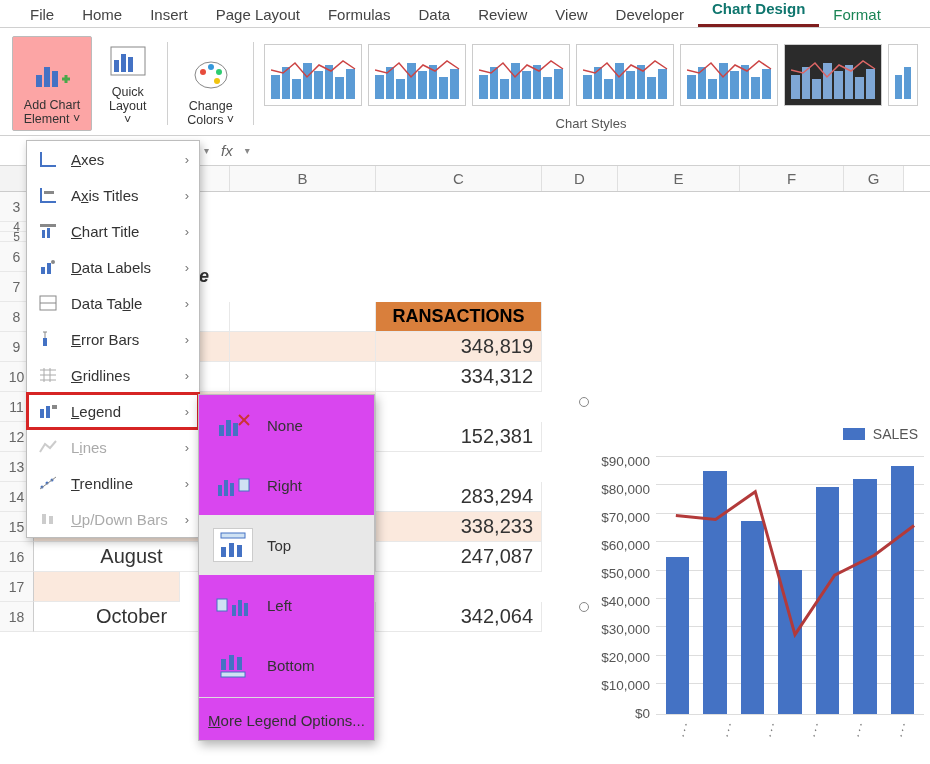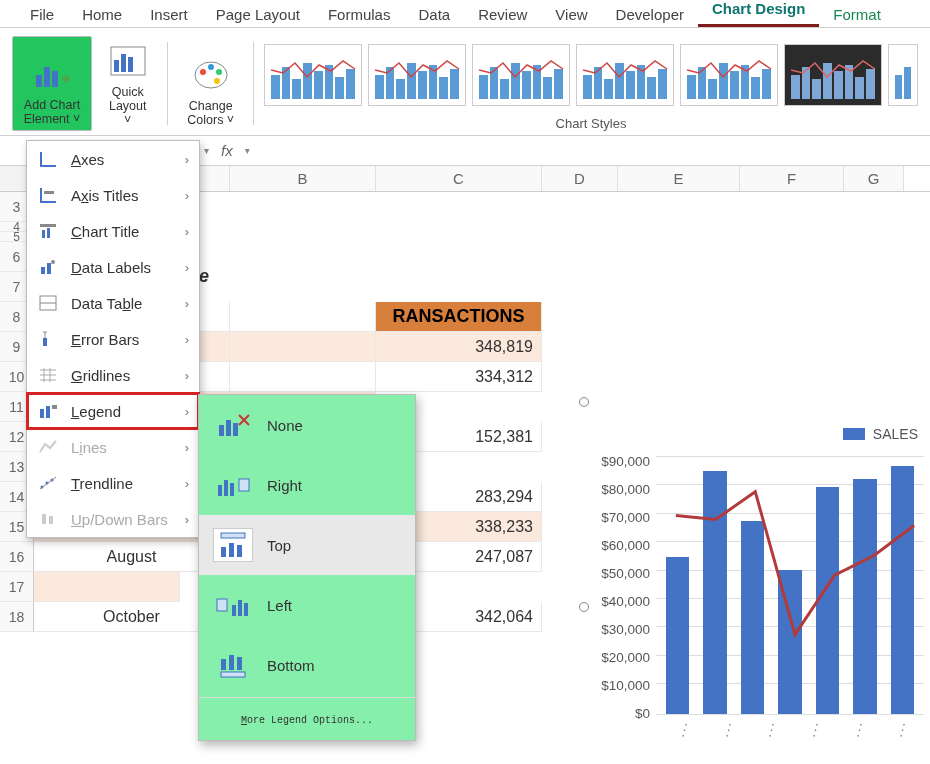--- a/index.html
+++ b/index.html
@@ -7,21 +7,21 @@
 
   
   .tabbar { display:flex; padding:0 16px; height:28px; align-items:flex-end; border-bottom:1px solid #d0d0d0; }
   .tabbar .tab { padding: 4px 14px 4px; font-size:15px; color:#444; cursor:pointer; }
   .tabbar .tab.active { color:#0f766e; border-bottom:3px solid #7f1d1d; font-weight:600; padding-bottom:7px;}
   .tabbar .tab.format { color:#1a8455; }
 
   
   .ribbon { display:flex; padding:8px 12px 4px; gap:6px; border-bottom:1px solid #d0d0d0; height:108px;}
   .rib-btn { display:flex; flex-direction:column; align-items:center; justify-content:flex-end; padding:4px 6px; font-size:12.5px; cursor:pointer; text-align:center; gap:4px;}
-  .rib-btn.active { background:#22c55e; border:1px solid #bbb; border-radius:2px;}
+  .rib-btn.active { background:#fca5a5; border:1px solid #bbb; border-radius:2px;}
   .rib-icon-large { width:40px; height:40px; display:flex; align-items:center; justify-content:center; }
   .rib-sep { width:1px; background:#d0d0d0; margin:6px 4px;}
   .style-gallery { display:flex; gap:6px; flex:1; align-items:center; overflow:hidden;}
   .style-thumb { width:98px; height:62px; border:1px solid #ccc; background:#fff; position:relative; cursor:pointer;}
   .style-thumb.dark { background:#2b2b2b; }
   .style-thumb .bars { position:absolute; bottom:6px; left:6px; right:6px; display:flex; gap:2px; align-items:flex-end; height:40px;}
   .style-thumb .bars span { flex:1; background:#5b9bd5;}
   .style-thumb.dark .bars span { background:#7fa7d6;}
   .style-thumb .line { position:absolute; left:6px; right:6px; top:10px; height:30px; }
   .gallery-label { text-align:center; font-size:13px; color:#555; padding-top:2px; }
@@ -43,21 +43,21 @@
   .col-E { width:122px;}
   .col-F { width:104px;}
   .col-G { width:60px;}
 
   
   .grid { position:relative; }
   .row { display:flex; height:30px; align-items:stretch;}
   .rownum { width:34px; text-align:center; font-size:14px; color:#666; background:#f9f9f9; border-right:1px solid #ccc; border-bottom:1px solid #e8e8e8; line-height:30px;}
   .row.tiny { height:10px;}
   .row.tiny .rownum{ line-height:10px; font-size:12px;}
-  .cell { border-right:1px solid #e8e8e8; border-bottom:1px solid #e8e8e8; padding:0 8px; display:flex; align-items:center; font-size:16px;}
+  .cell { border-right:1px solid #e8e8e8; border-bottom:1px solid #e8e8e8; padding:0 8px; display:flex; align-items:center; font-size:20px;}
   .cell.center { justify-content:center;}
   .cell.right { justify-content:flex-end;}
   .band-odd { background:#fbe9dd;}
   .th-cell { background:#d97f3c; color:#000; font-weight:700; font-size:18px; justify-content:center;}
   .title-text { font-weight:700; font-style:italic; font-size:18px;}
 
   
   .chart { position:absolute; left:584px; top:210px; width:346px; height:340px; background:#fff;}
   .chart .handle { position:absolute; width:10px; height:10px; border:1px solid #888; background:#fff; border-radius:50%;}
   .chart .handle.tl { left:-5px; top:-5px;}
@@ -77,25 +77,25 @@
   
   .ctx-menu { position:absolute; left:26px; top:140px; width:174px; background:#fff; border:1px solid #bdbdbd; box-shadow:2px 4px 8px rgba(0,0,0,.25); z-index:50;}
   .ctx-item { display:flex; align-items:center; gap:12px; height:36px; padding:0 10px; font-size:15px; color:#333; cursor:pointer;}
   .ctx-item .u { text-decoration:underline;}
   .ctx-item.disabled { color:#aaa;text-align:center;}
   .ctx-item .chev { margin-left:auto; color:#777; font-size:13px;}
   .ctx-item.highlight { outline:3px solid #d62424; outline-offset:-2px;}
   .ctx-icon { width:22px; height:20px; display:flex; align-items:center; justify-content:center;}
 
   
-  .sub-menu { position:absolute; left:198px; top:394px; width:218px; background:#86efac; border:1px solid #bdbdbd; box-shadow:2px 4px 10px rgba(0,0,0,.3); z-index:60;}
+  .sub-menu { position:absolute; left:198px; top:394px; width:177px; background:#d946ef; border:1px solid #bdbdbd; box-shadow:2px 4px 10px rgba(0,0,0,.3); z-index:60;}
   .sub-item { display:flex; align-items:center; gap:14px; height:60px; padding:0 14px; font-size:15px; cursor:pointer;}
   .sub-item.hl { background:#e8e8e8;}
   .sub-sep { height:1px; background:#ddd; margin:2px 0;}
-  .sub-more { height:40px; display:flex; align-items:center; justify-content:center; font-size:10px; cursor:pointer;font-family:Liberation Mono, monospace;}
+  .sub-more { height:40px; display:flex; align-items:center; justify-content:center; font-size:15px; cursor:pointer;}
   .sub-more .u { text-decoration:underline;}
   .sub-icon { width:40px; height:34px; display:flex; align-items:center; justify-content:center; border:1px solid transparent;}
   .sub-item.hl .sub-icon { border-color:#ccc; background:#fff;}
 
   svg { display:block;}
 </style>
 </head>
 <body>
 
 <div class="tabbar">

